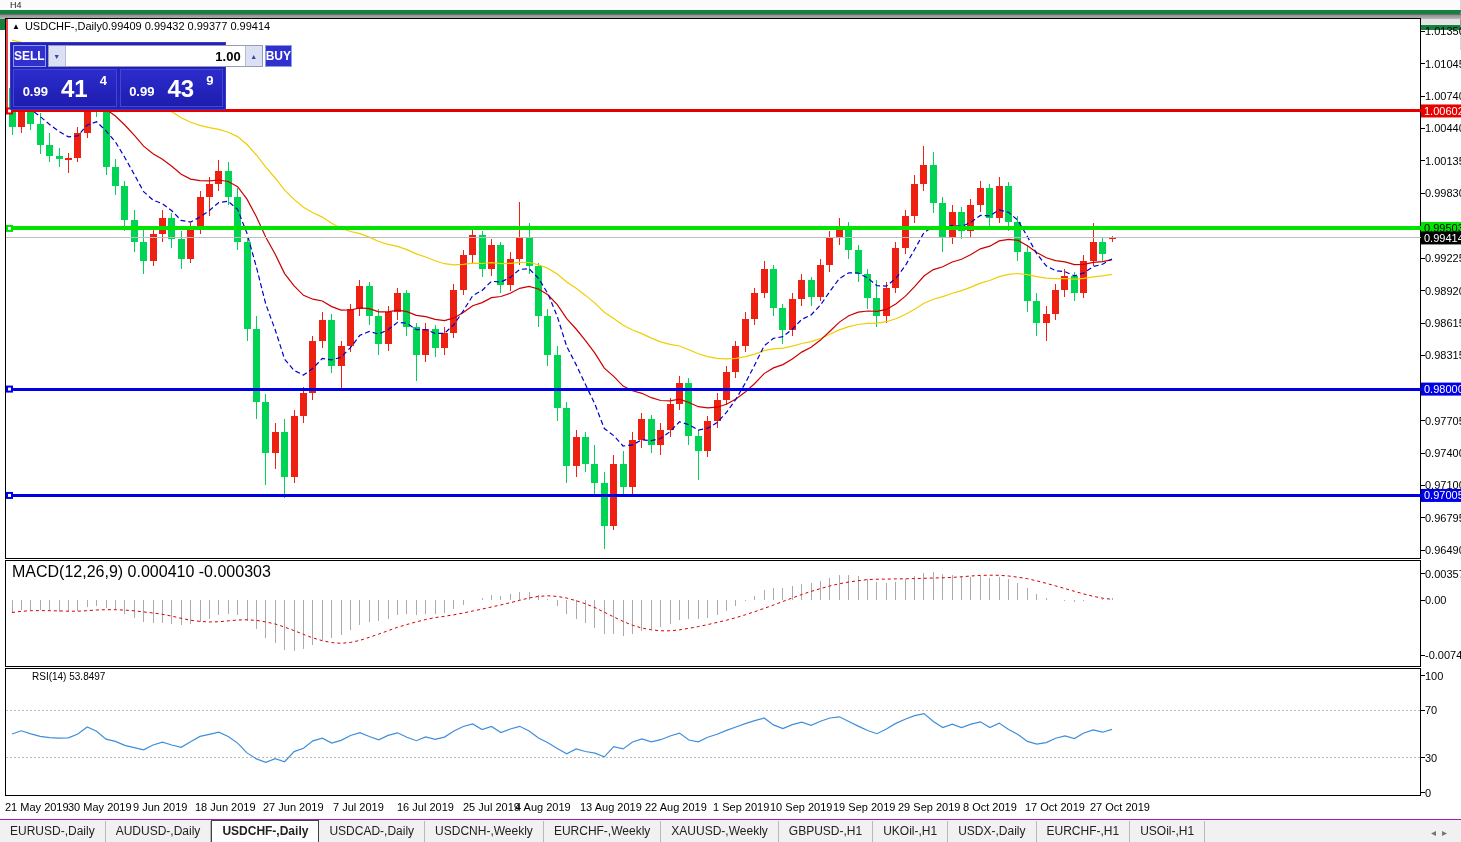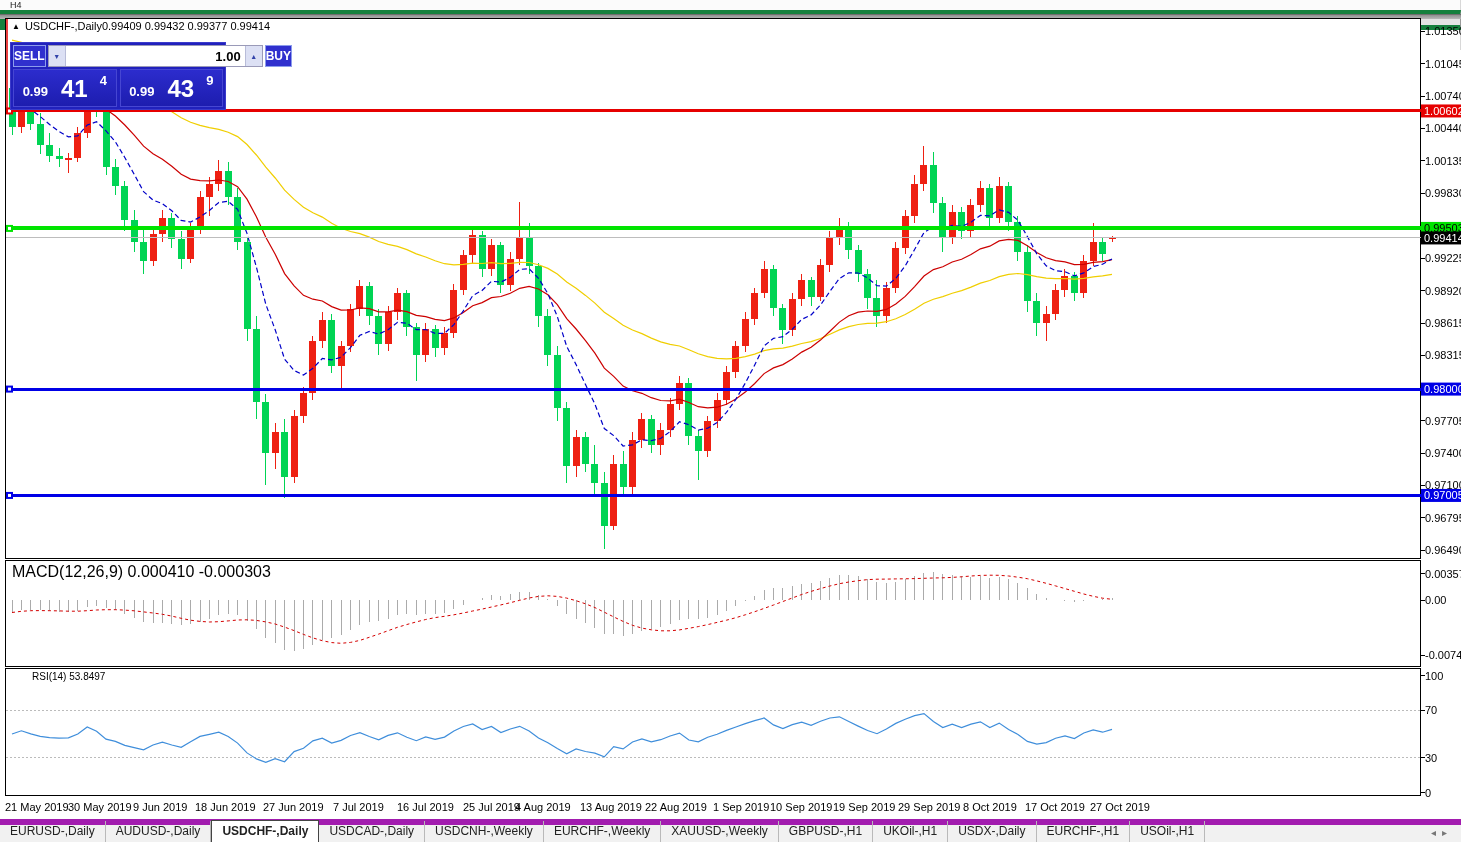--- a/index.html
+++ b/index.html
@@ -36,21 +36,21 @@
   .vol-input{flex:1;border:none;outline:none;text-align:right;font-family:"Liberation Sans",sans-serif;
     font-size:13px;font-weight:bold;color:#000;padding:0 4px 0 0;min-width:0;}
   .tp-row2{display:flex;gap:3px;margin-top:2px;height:38px;}
   .price-box{flex:1;background:linear-gradient(#2c2ccd,#1d1daf);border:1px solid #4646d2;color:#fff;
     display:flex;align-items:flex-end;justify-content:center;box-sizing:border-box;padding-bottom:2px;gap:12px;}
   .pb-small{font-size:13px;font-weight:bold;margin:0 1px 5px 0;}
   .pb-big{font-size:24px;font-weight:bold;line-height:30px;}
   .pb-sup{font-size:13px;font-weight:bold;align-self:flex-start;margin-top:3px;}
   
   #tab-bar{position:absolute;left:0;top:819px;width:1461px;height:23px;background:#F1F1F1;
-    border-top:6px solid #a21caf;display:flex;align-items:flex-end;font-size:12px;color:#222;box-sizing:border-box;}
+    border-top:1px solid #a21caf;display:flex;align-items:flex-end;font-size:12px;color:#222;box-sizing:border-box;}
   .tab{padding:3px 10px 4px 10px;border-right:1px solid #b9b9b9;white-space:nowrap;cursor:default;}
   .tab.active{background:#fff;border:1px solid #444;border-bottom:1px solid #fff;font-weight:bold;
     margin-bottom:-1px;position:relative;z-index:2;}
   #tab-scroll{margin-left:auto;padding:0 8px 4px 0;color:#777;font-size:10px;letter-spacing:6px;}
 </style>
 </head>
 <body>
 
 <div id="root">
 

